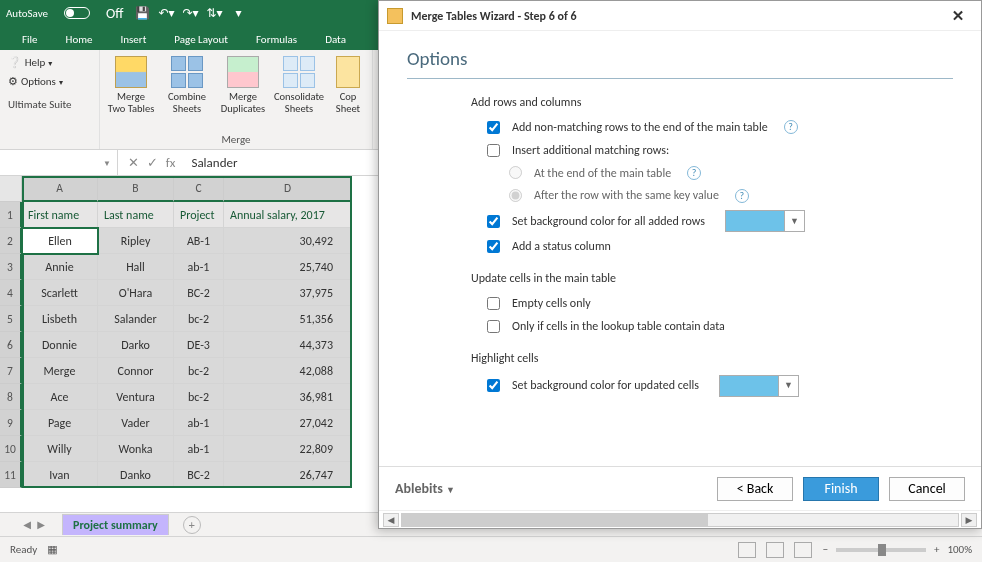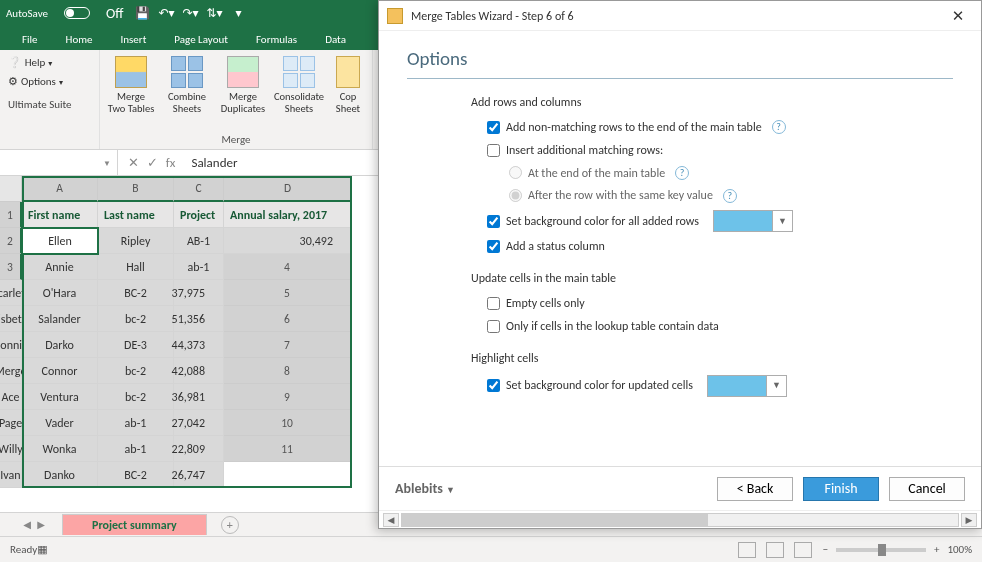--- a/index.html
+++ b/index.html
@@ -39,49 +39,49 @@
 .fx-icons{display:flex;align-items:center;gap:8px;padding:0 10px;color:#888;font-size:13px;}
 .fx-input{flex:1;padding:0 6px;font-size:13px;color:#333;}
 
 .grid-wrap{position:relative;height:336px;overflow:hidden;background:#fff;}
 .grid{display:grid;grid-template-columns:22px 76px 76px 50px 128px;grid-auto-rows:26px;font-size:12px;}
 .colhdr,.rowhdr{background:#e6e6e6;border-right:1px solid #ccc;border-bottom:1px solid #ccc;display:flex;align-items:center;justify-content:center;color:#555;font-size:11.5px;}
 .colhdr.active{background:#d2d2d2;border-bottom:2px solid #1e7145;}
 .rowhdr.active{background:#d2d2d2;border-right:2px solid #1e7145;}
 .corner{background:#e6e6e6;border-right:1px solid #ccc;border-bottom:1px solid #ccc;}
 .cell{border-right:1px solid #d4d4d4;border-bottom:1px solid #d4d4d4;display:flex;align-items:center;padding:0 6px;}
-.hdr-cell{background:#e7e6e6;font-weight:bold;color:#175935;justify-content:flex-start;}
+.hdr-cell{background:#e7e6e6;font-weight:normal;color:#175935;justify-content:flex-start;}
 .data-cell{background:#d9d9d9;justify-content:center;}
 .data-cell.left{justify-content:center;}
 .data-cell.num{justify-content:flex-end;padding-right:18px;}
 .cursor-cell{background:#fff;border:2px solid #1e7145;margin:-1px;z-index:2;justify-content:center;}
 .sel-outline{position:absolute;left:22px;top:0;width:330px;height:312px;border:2px solid #1e7145;pointer-events:none;}
 
 .sheettabs{height:24px;border-top:1px solid #d4d4d4;display:flex;align-items:center;padding-left:20px;font-size:12px;background:#f3f2f1;}
 .sheettabs .navbtn{width:14px;text-align:center;color:#888;font-size:10px;}
-.sheettab{padding:3px 29px;background:#fca5a5;border:1px solid #ccc;border-bottom:none;color:#1e7145;font-weight:bold;}
+.sheettab{padding:3px 10px;background:#c4b5fd;border:1px solid #ccc;border-bottom:none;color:#1e7145;font-weight:bold;}
 .addsheet{margin-left:14px;width:18px;height:18px;border:1px solid #bbb;border-radius:50%;display:flex;align-items:center;justify-content:center;color:#888;}
 
 .statusbar{height:26px;background:#f3f2f1;border-top:1px solid #d4d4d4;display:flex;align-items:center;padding:0 10px;font-size:11px;color:#555;justify-content:space-between;}
 .statusbar .right{display:flex;align-items:center;gap:10px;}
 .view-btn{width:18px;height:16px;border:1px solid #aaa;display:inline-block;}
 .zoom{display:flex;align-items:center;gap:8px;}
 .slider{width:90px;height:4px;background:#ccc;position:relative;}
 .slider .thumb{width:8px;height:12px;background:#888;position:absolute;left:42px;top:-4px;}
 
 .dialog{position:absolute;left:378px;top:0;width:604px;height:529px;background:#fff;border:1px solid #999;box-shadow:-2px 2px 10px rgba(0,0,0,0.25);display:flex;flex-direction:column;}
-.dlg-title{height:30px;display:flex;align-items:center;padding:0 8px;font-size:12px;color:#333;border-bottom:1px solid #eee;}
+.dlg-title{height:30px;display:flex;align-items:center;padding:0 8px;font-size:12px;color:#333;border-bottom:1px solid #eee;font-weight:bold;}
 .dlg-title .dlg-icon{width:16px;height:16px;background:#f4c15d;border:1px solid #c79a2e;margin-right:8px;}
 .dlg-title .close{margin-left:auto;width:30px;text-align:center;font-size:15px;cursor:pointer;}
 .dlg-body{flex:1;padding:16px 28px 8px 28px;overflow:auto;}
 .dlg-h1{font-size:19px;color:#4a6a7d;font-weight:normal;margin-bottom:8px;}
 .dlg-hr{border:none;border-top:1px solid #9db8c8;margin-bottom:16px;}
 .section{margin-left:64px;margin-bottom:16px;font-size:12px;color:#333;}
 .section .sh{margin-bottom:10px;color:#333;}
-.opt{display:flex;align-items:center;gap:6px;margin:6px 0 6px 16px;line-height:1.4;}
+.opt{display:flex;align-items:center;gap:12px;margin:6px 0 6px 16px;line-height:1.4;}
 .opt input{width:13px;height:13px;accent-color:#0078d4;}
 .opt.sub{margin-left:38px;color:#666;}
 .opt.sub input{accent-color:#888;}
 .helpq{width:14px;height:14px;border:1px solid #83b8d8;border-radius:50%;color:#4a90b8;font-size:10px;display:inline-flex;align-items:center;justify-content:center;margin-left:4px;}
 .color-combo{display:inline-flex;border:1px solid #adadad;height:22px;margin-left:8px;}
 .color-combo .sw{width:58px;background:#6dc2e9;}
 .color-combo .ar{width:20px;border-left:1px solid #adadad;display:flex;align-items:center;justify-content:center;font-size:9px;color:#666;}
 .dlg-footer{height:44px;border-top:1px solid #ddd;display:flex;align-items:center;padding:0 16px;gap:10px;}
 .brand{font-size:14px;color:#666;font-weight:600;}
 .brand .dd{font-size:9px;margin-left:3px;}
@@ -203,20 +203,21 @@
       <div class="cell hdr-cell">Annual salary, 2017</div>
       <div class="rowhdr active">2</div>
       <div class="cell cursor-cell">Ellen</div>
       <div class="cell data-cell left">Ripley</div>
       <div class="cell data-cell left">AB-1</div>
       <div class="cell data-cell num">30,492</div>
       <div class="rowhdr active">3</div>
       <div class="cell data-cell left">Annie</div>
       <div class="cell data-cell left">Hall</div>
       <div class="cell data-cell left">ab-1</div>
+      <div class="cell data-cell num">25,740</div>
       <div class="rowhdr active">4</div>
       <div class="cell data-cell left">Scarlett</div>
       <div class="cell data-cell left">O'Hara</div>
       <div class="cell data-cell left">BC-2</div>
       <div class="cell data-cell num">37,975</div>
       <div class="rowhdr active">5</div>
       <div class="cell data-cell left">Lisbeth</div>
       <div class="cell data-cell left">Salander</div>
       <div class="cell data-cell left">bc-2</div>
       <div class="cell data-cell num">51,356</div>
@@ -256,21 +257,21 @@
 
 <div class="sheettabs">
   <span class="navbtn">◀</span>
   <span class="navbtn">▶</span>
   <span style="width:14px"></span>
   <div class="sheettab">Project summary</div>
   <div class="addsheet">+</div>
 </div>
 
 <div class="statusbar">
-  <div style="display:flex;align-items:center">
+  <div style="display:flex;gap:10px;align-items:center">
     <span>Ready</span>
     <span>▦</span>
   </div>
   <div class="right">
     <span class="view-btn"></span>
     <span class="view-btn"></span>
     <span class="view-btn"></span>
     <div class="zoom">
       <span>−</span>
       <div class="slider">

